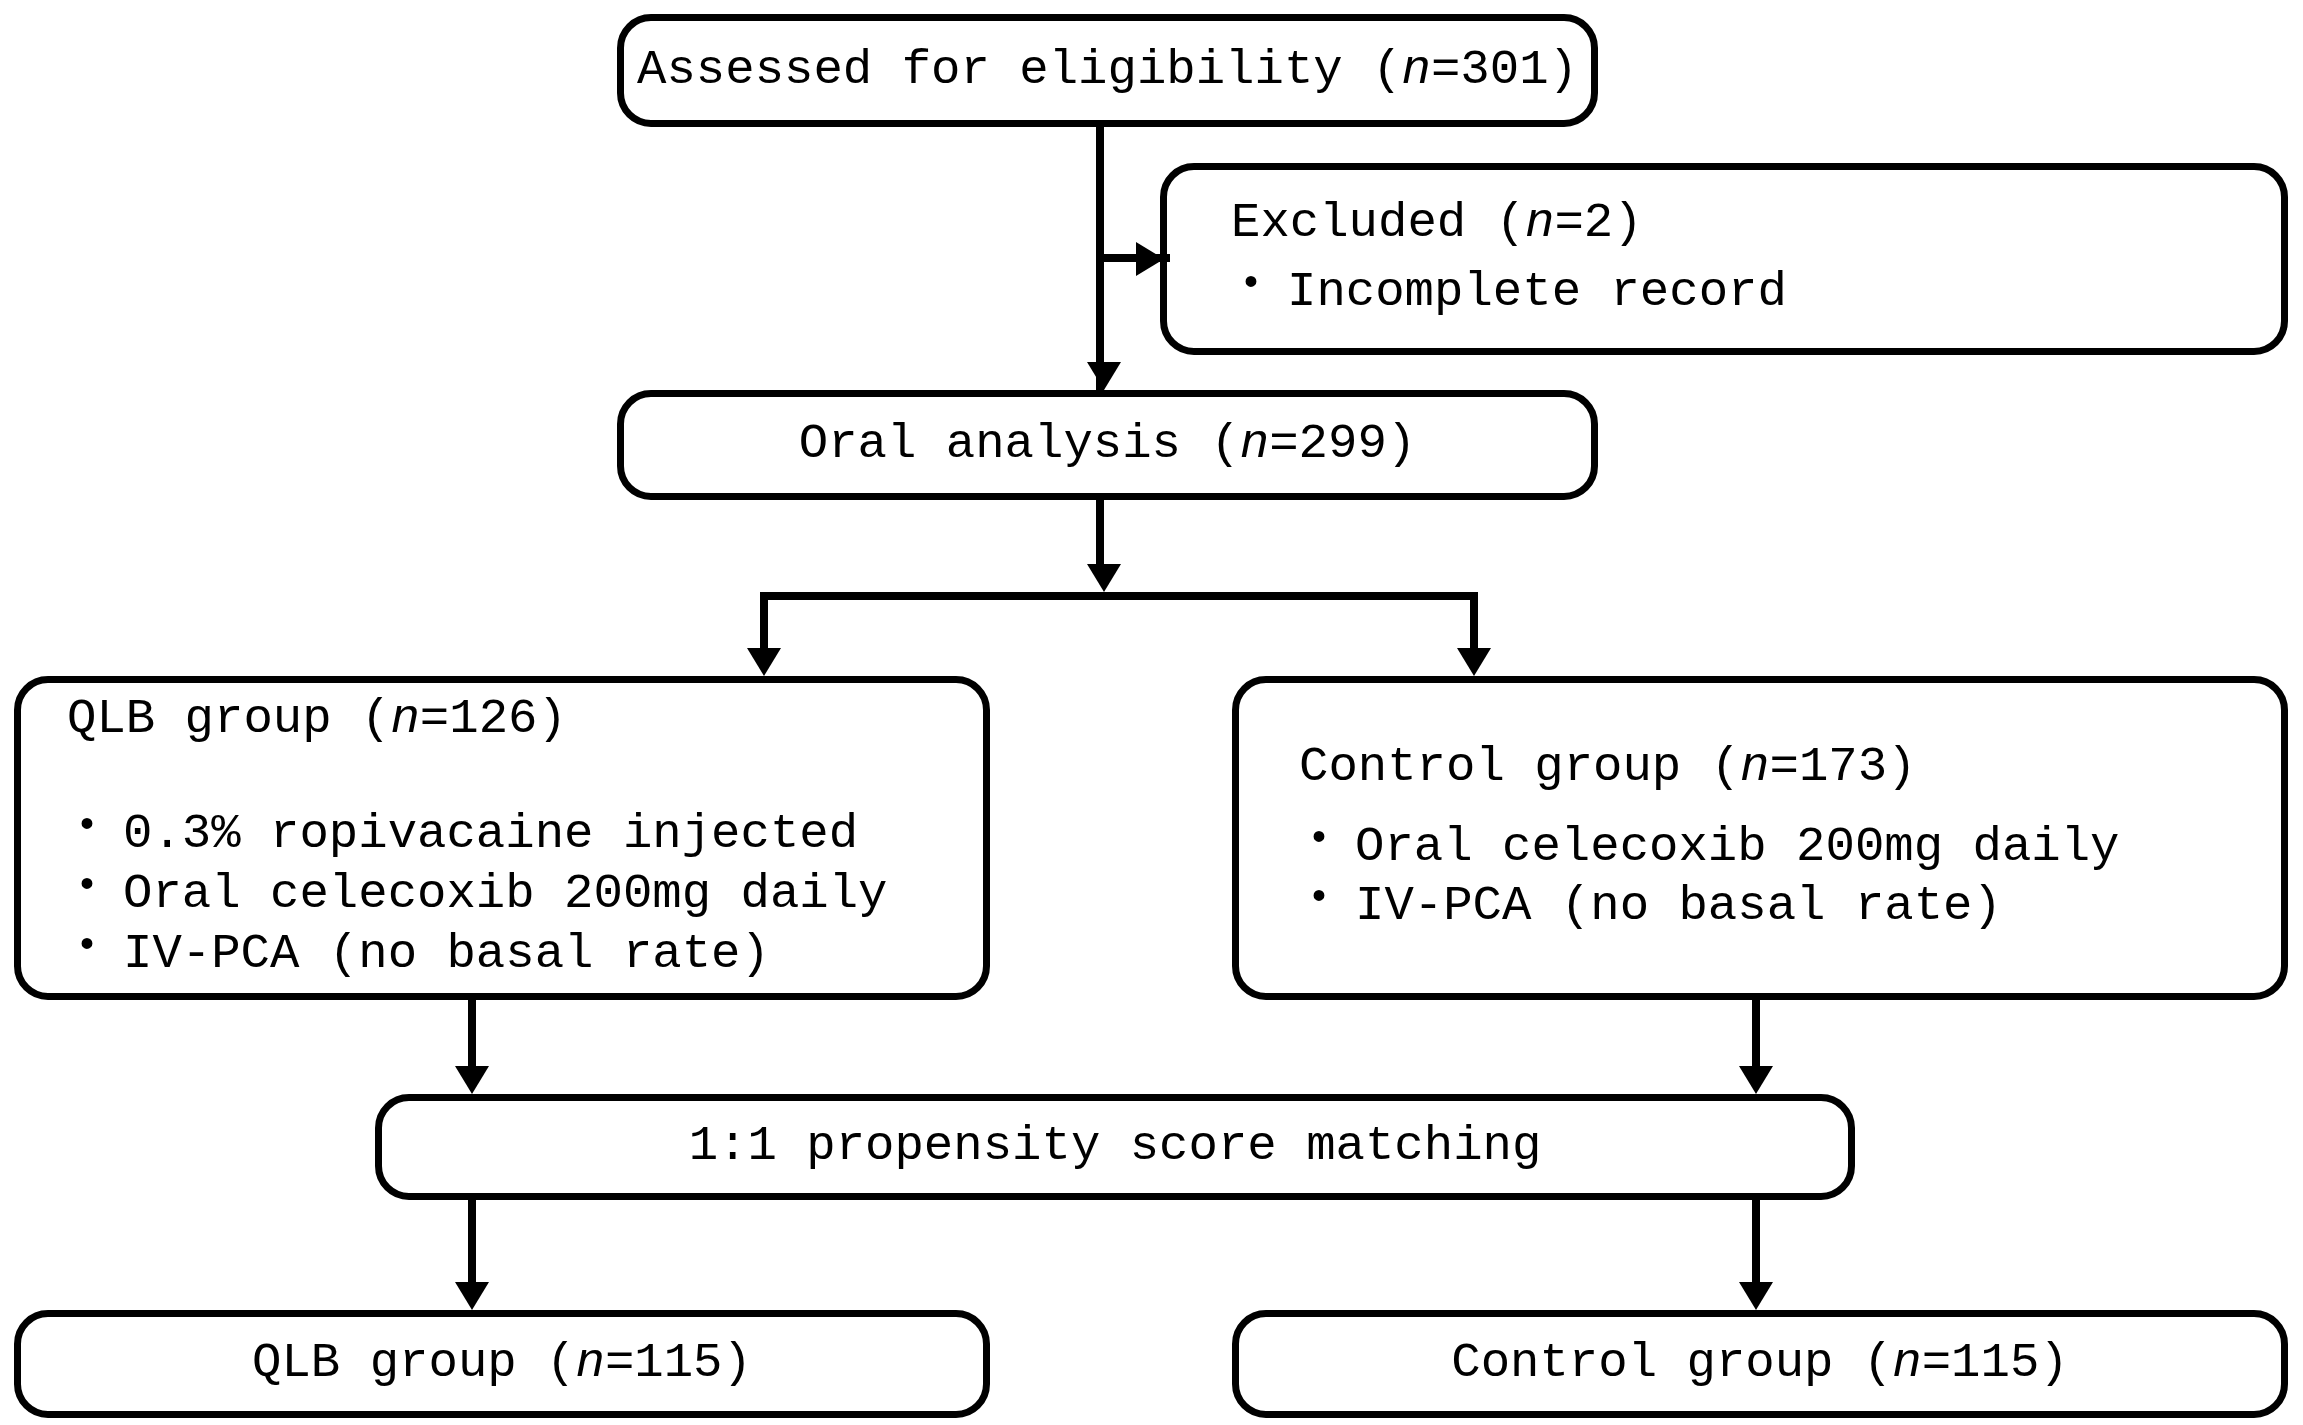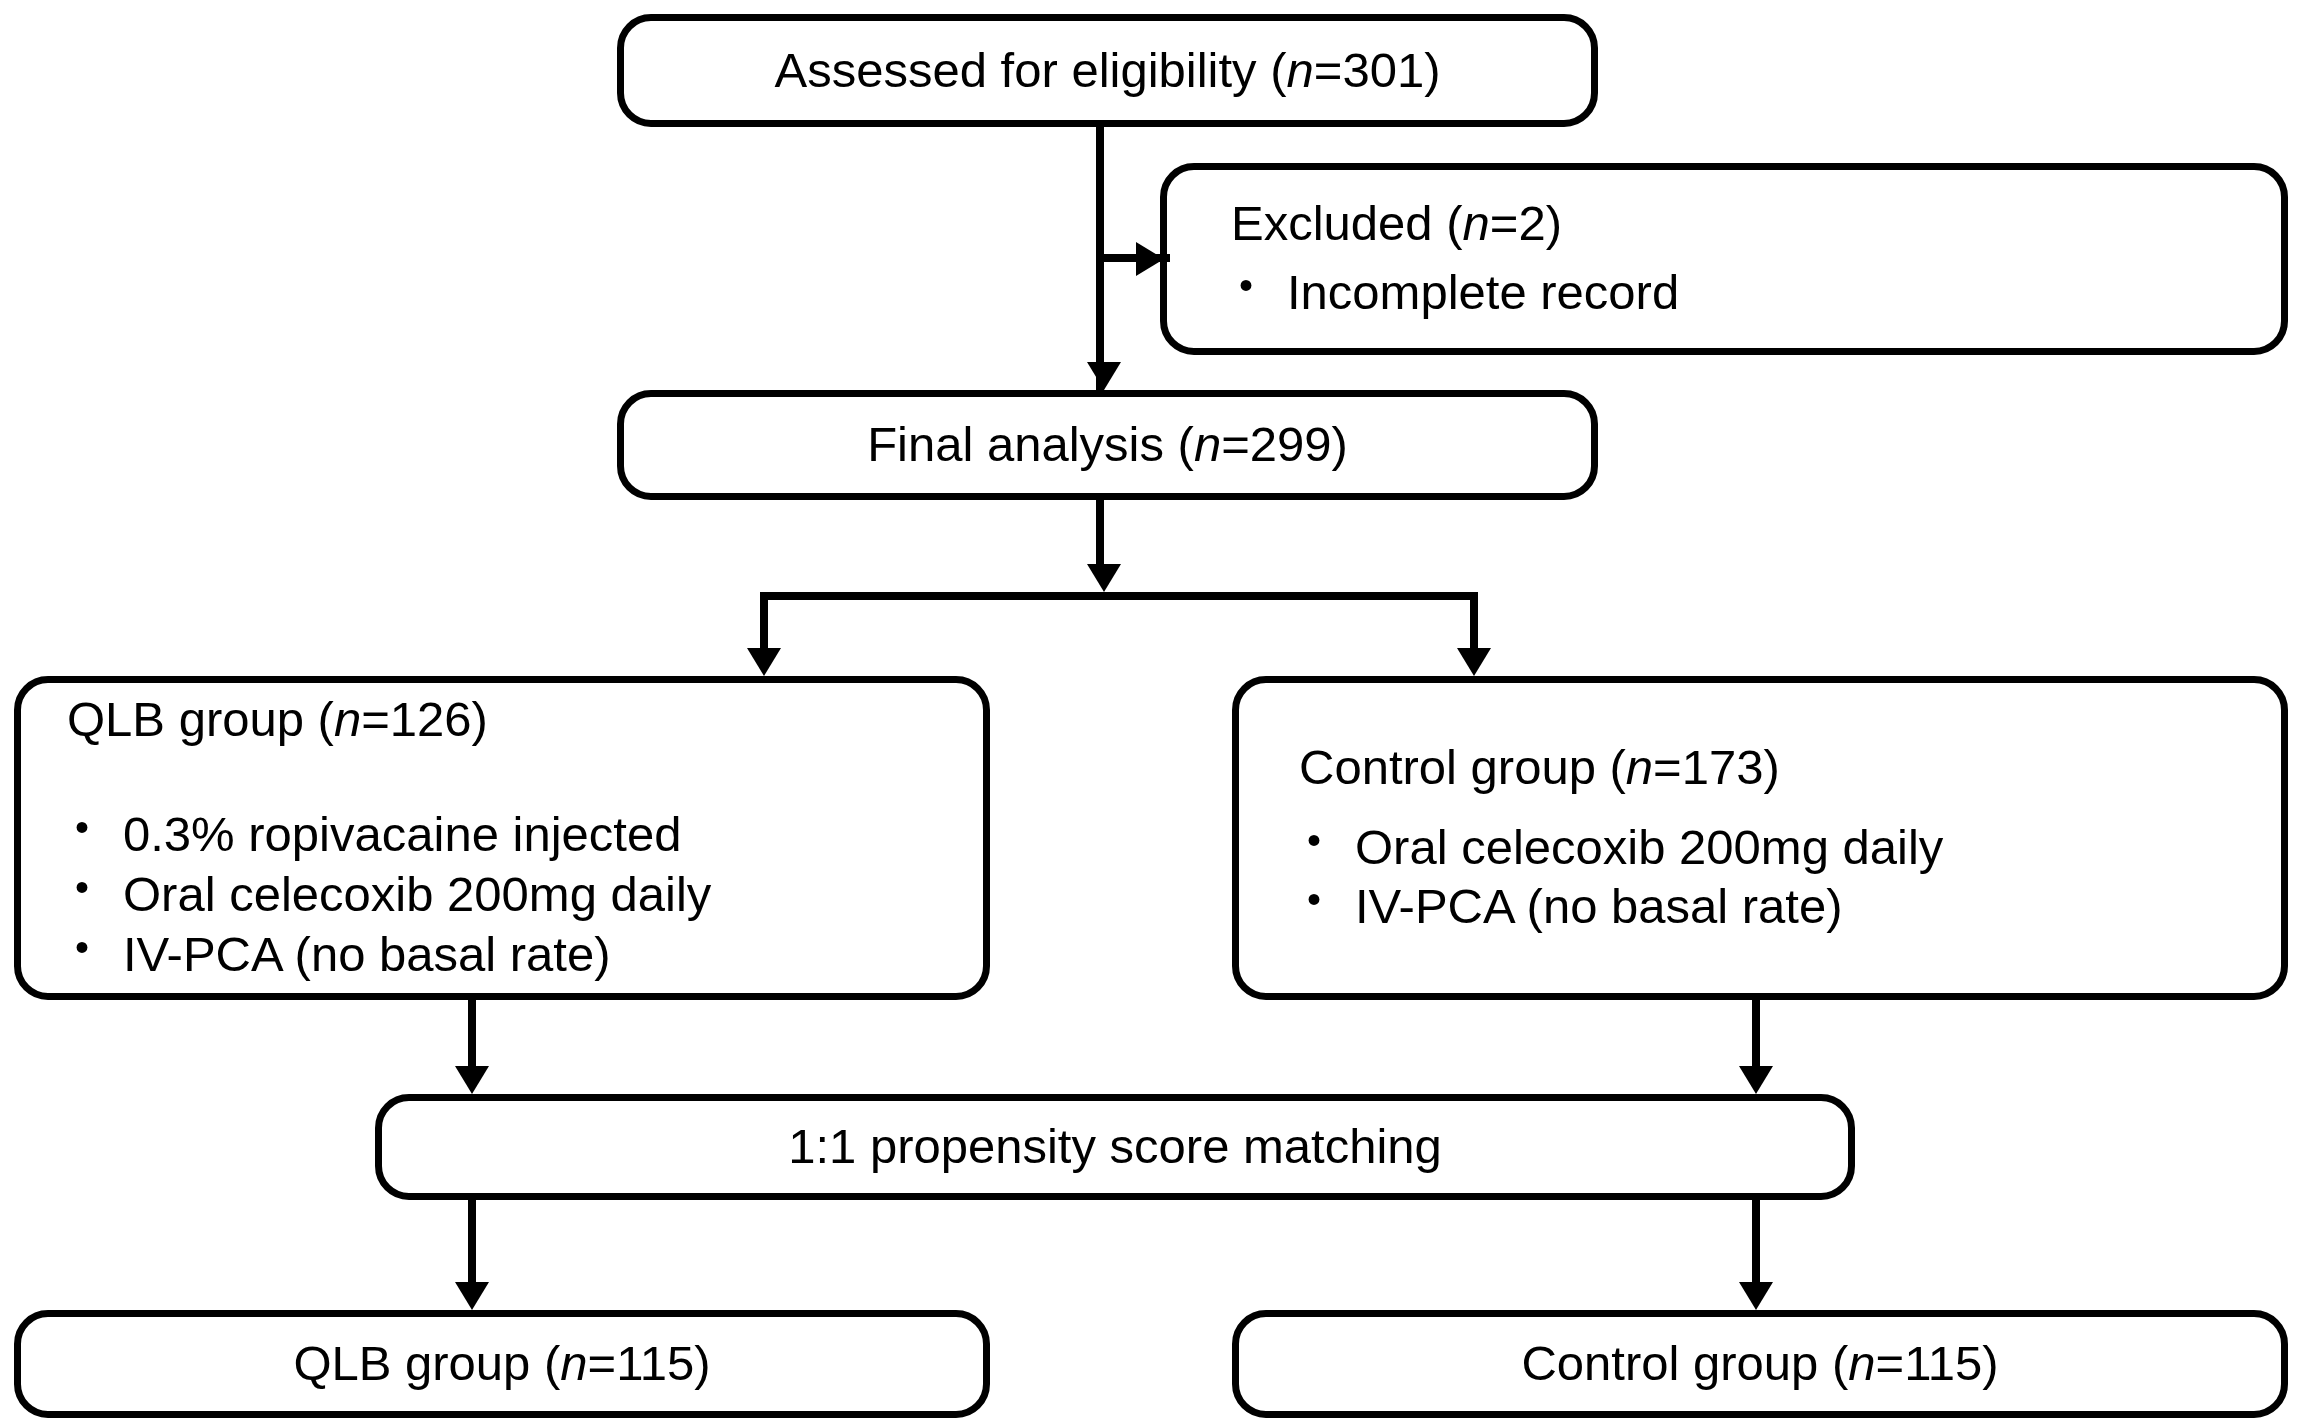--- a/index.html
+++ b/index.html
@@ -5,21 +5,21 @@
   html, body {
     margin: 0;
     padding: 0;
     background: #ffffff;
   }
   #flowchart-root {
     position: relative;
     width: 2303px;
     height: 1425px;
     background: #ffffff;
-    font-family: Liberation Sans, sans-serif;
+    font-family: Liberation Mono, monospace;
     color: #000000;
     overflow: hidden;
   }
   
   .node {
     position: absolute;
     box-sizing: border-box;
     border: 7px solid #000000;
     border-radius: 34px;
     background: #ffffff;
@@ -135,21 +135,21 @@
   </div>
 
   <div class="node" id="node-excluded">
     <div class="node-title"><span>Excluded (</span><span class="nvar">n</span><span>=2)</span></div>
     <ul class="bullets">
       <li class="bullet-item">Incomplete record</li>
     </ul>
   </div>
 
   <div class="node centered" id="node-final">
-    <div class="node-title"><span>Final analysis (</span><span class="nvar">n</span><span>=299)</span></div>
+    <div class="node-title"><span>Oral analysis (</span><span class="nvar">n</span><span>=299)</span></div>
   </div>
 
   <div class="node" id="node-qlb">
     <div class="node-title"><span>QLB group (</span><span class="nvar">n</span><span>=126)</span></div>
     <ul class="bullets">
       <li class="bullet-item">0.3% ropivacaine injected</li>
       <li class="bullet-item">Oral celecoxib 200mg daily</li>
       <li class="bullet-item">IV-PCA (no basal rate)</li>
     </ul>
   </div>

